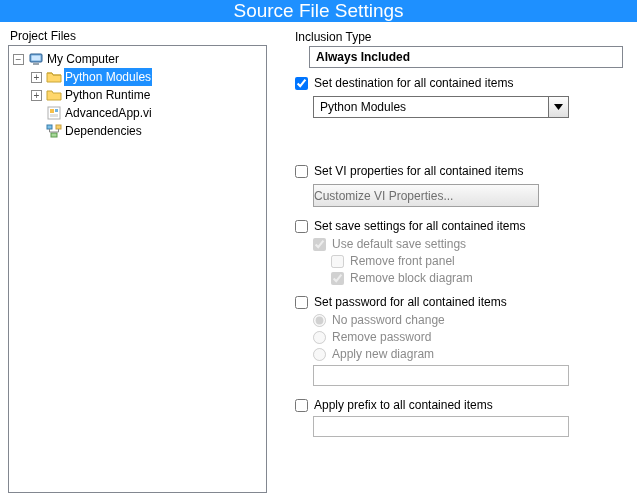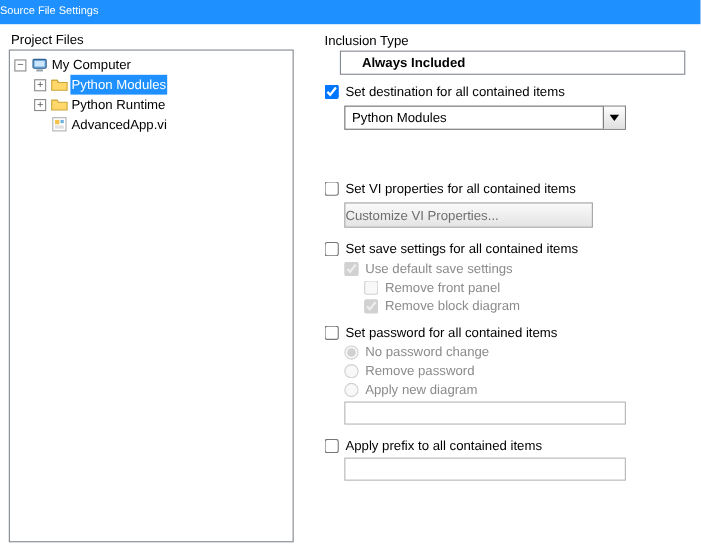--- a/index.html
+++ b/index.html
@@ -1,33 +1,33 @@
 <!DOCTYPE html>
 <html><head>
 <meta charset="utf-8">
 <style>
 *{box-sizing:border-box;margin:0;padding:0;font-family:"Segoe UI",Tahoma,Arial,sans-serif;font-size:12px;color:#000}
 body{background:#fff;width:637px;height:500px;overflow:hidden}
-.titlebar{background:#1e90ff;color:#fff;text-align:left;height:22px;line-height:22px;font-size:10px}
+.titlebar{background:#1e90ff;color:#fff;text-align:center;height:22px;line-height:22px;font-size:19px}
 .content{display:flex;height:478px}
 .left-panel{width:275px;padding:7px 8px 4px 8px}
 .left-label{margin:0 0 2px 2px}
 .tree-box{border:1px solid #828790;height:448px;background:#fff;padding:4px 2px}
 .tree ul{list-style:none;padding-left:18px}
 .tree>ul{padding-left:2px}
 .tree li{white-space:nowrap;line-height:18px}
 .row{display:flex;align-items:center;gap:2px;height:18px}
 .exp{display:inline-block;width:11px;height:11px;border:1px solid #8a8a8a;line-height:9px;text-align:center;font-size:10px;color:#595959;background:#fff;margin-right:2px;cursor:pointer}
 .noexp{display:inline-block;width:11px;height:11px;margin-right:2px}
 .ticon{display:inline-flex;width:16px;height:16px;align-items:center;justify-content:center}
 .lbl{padding:0 1px}
 .sel{background:#1e90ff;color:#fff}
 .right-panel{flex:1;padding:8px 14px 8px 20px}
 .section-label{margin-bottom:2px}
-.inset-box{border:1px solid #828790;background:#fff;padding:3px 19px;height:22px;display:flex;align-items:center;margin-left:14px}
+.inset-box{border:1px solid #828790;background:#fff;padding:3px 6px;height:22px;display:flex;align-items:center;margin-left:14px}
 .bold{font-weight:bold}
 .cbrow{display:flex;align-items:flex-end;gap:6px;margin-top:8px}
 .cbrow input[type=checkbox]{width:13px;height:13px}
 .subgroup{margin-left:18px;margin-top:4px}
 .combo{display:flex;border:1px solid #707070;height:22px;width:256px;margin-top:6px;margin-left:18px}
 .combo-text{flex:1;padding:2px 6px;display:flex;align-items:center}
 .combo-btn{width:20px;border-left:1px solid #707070;display:flex;align-items:center;justify-content:center;background:linear-gradient(#fdfdfd,#e0e0e0)}
 .combo-btn svg{display:block}
 .bigspace{height:38px}
 button.customize{margin-top:6px;margin-left:18px;width:226px;height:23px;border:1px solid #a0a0a0;background:linear-gradient(#fafafa,#e4e4e4);color:#6f6f6f;text-align:left}
@@ -92,20 +92,34 @@
                     <svg width="16" height="16" viewBox="0 0 16 16">
                         <rect x="2" y="2" width="12" height="12" fill="#fff" stroke="#b0b0b0"></rect>
                         <rect x="4" y="4" width="4" height="4" fill="#f6c04d"></rect>
                         <rect x="9" y="4" width="3" height="3" fill="#6fb2e0"></rect>
                         <rect x="4" y="9" width="8" height="3" fill="#e0e0e0"></rect>
                       </svg>
                   </span>
                   <span class="lbl">AdvancedApp.vi</span>
                 </div>
               </li>
+              <li>
+                <div class="row">
+                  <span class="noexp"></span>
+                  <span class="ticon">
+                    <svg width="16" height="16" viewBox="0 0 16 16">
+                        <rect x="1" y="2" width="5" height="4" fill="#7cc0e8" stroke="#3a7ca8"></rect>
+                        <rect x="10" y="2" width="5" height="4" fill="#f8d06c" stroke="#c8a040"></rect>
+                        <rect x="5" y="10" width="6" height="4" fill="#a7d89a" stroke="#5a9a4c"></rect>
+                        <path d="M3.5 6v3h4.5M12.5 6v3H8" fill="none" stroke="#888"></path>
+                      </svg>
+                  </span>
+                  <span class="lbl">Dependencies</span>
+                </div>
+              </li>
             </ul>
           </li>
         </ul>
       </div>
     </div>
   </div>
 
   <div class="right-panel">
 
     <div class="section-label">Inclusion Type</div>

